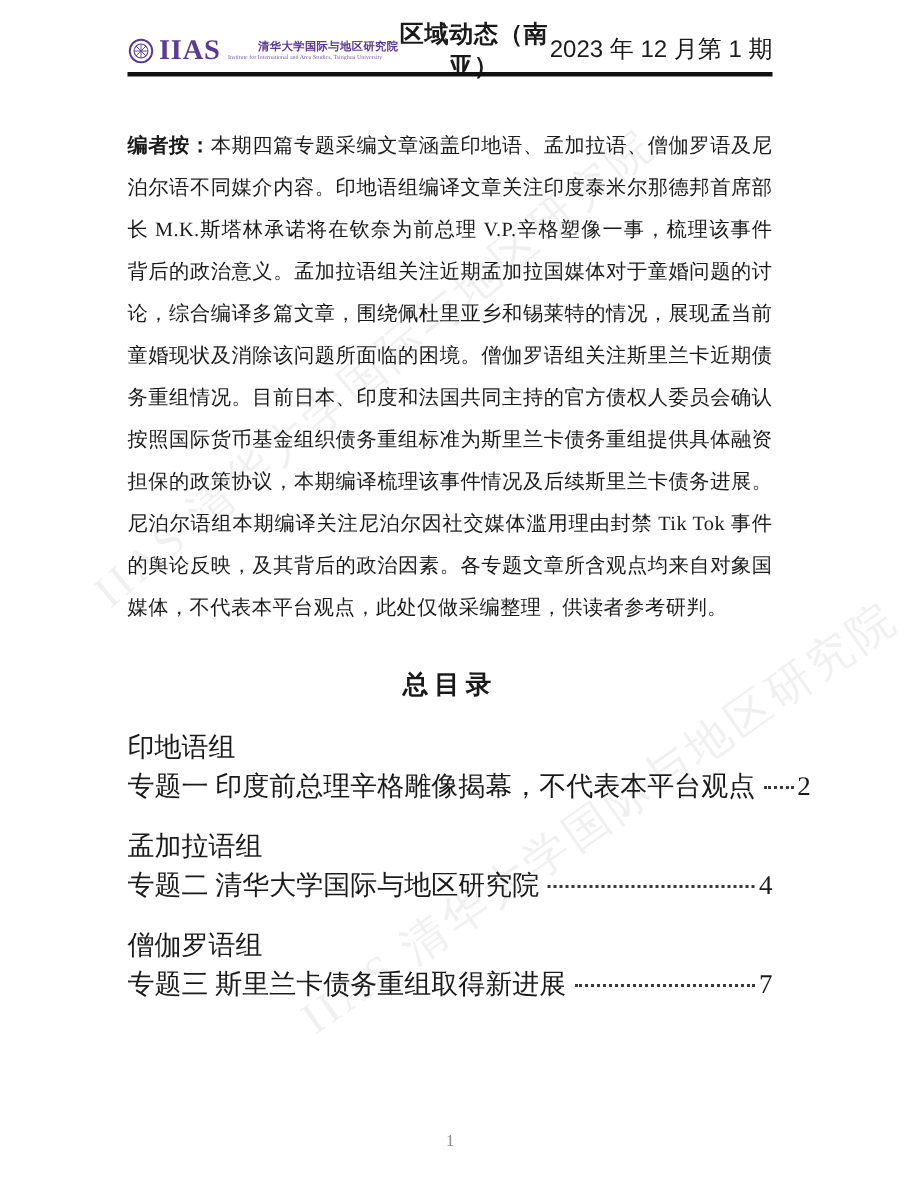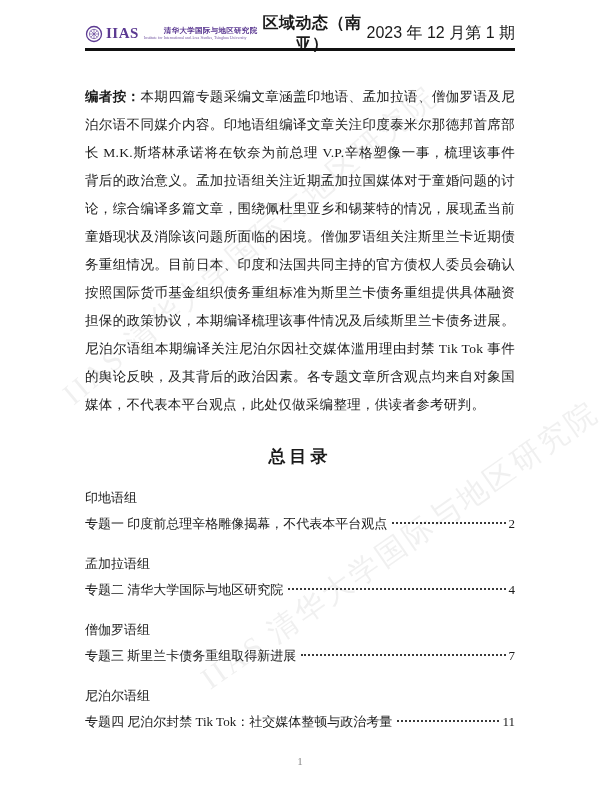--- a/index.html
+++ b/index.html
@@ -48,21 +48,21 @@
     height:46px;
   }
   .logo{
     display:flex;align-items:center;gap:3px;
     color:var(--brand-purple);
     flex:0 0 auto;
   }
   .seal{display:inline-flex;flex:0 0 auto;}
   .logo-acronym{
     font-family:"Liberation Serif",serif;
-    font-weight:700;font-size:15px;letter-spacing:.5px;
+    font-weight:700;font-size:19px;letter-spacing:.5px;
     line-height:1;
   }
   .logo-text{display:flex;flex-direction:column;justify-content:center;margin-left:2px;}
   .logo-cn{font-size:7.5px;font-weight:700;letter-spacing:.3px;line-height:1.25;white-space:nowrap;padding-left:20px;}
   .logo-en{font-size:4px;line-height:1.2;white-space:nowrap;opacity:.85;}
   .hdr-title{
     flex:1;text-align:center;
     font-family:"Liberation Sans",sans-serif;
     font-weight:700;font-size:16px;letter-spacing:.5px;
   }
@@ -85,21 +85,21 @@
   .note-label{font-weight:700;}
 
   
   .toc-title{
     position:relative;z-index:1;
     margin-top:26px;
     text-align:center;
     font-family:"Liberation Sans",sans-serif;
     font-weight:700;font-size:17px;letter-spacing:4px;
   }
-  .toc{position:relative;z-index:1;margin-top:2px;font-size:13px;}
+  .toc{position:relative;z-index:1;margin-top:2px;font-size:18px;}
   .toc-section{margin-top:20px;}
   .toc-group{line-height:20px;}
   .toc-entry{
     display:flex;align-items:baseline;
     margin-top:6px;line-height:20px;
     cursor:pointer;
   }
   .toc-entry-text{flex:0 1 auto;white-space:nowrap;}
   .leader{
     flex:1 1 auto;
@@ -172,28 +172,20 @@
 
     <div class="toc-section">
       <div class="toc-group">僧伽罗语组</div>
       <div class="toc-entry">
         <span class="toc-entry-text">专题三 斯里兰卡债务重组取得新进展</span>
         <span class="leader"></span>
         <span class="toc-page">7</span>
       </div>
     </div>
 
-    <div class="toc-section">
-      <div class="toc-group">尼泊尔语组</div>
-      <div class="toc-entry">
-        <span class="toc-entry-text">专题四 尼泊尔封禁 Tik Tok：社交媒体整顿与政治考量</span>
-        <span class="leader"></span>
-        <span class="toc-page">11</span>
-      </div>
-    </div>
 
   </nav>
 
   <div class="footer">
     <span>1</span>
   </div>
 
 </div>
 
 </body></html>

